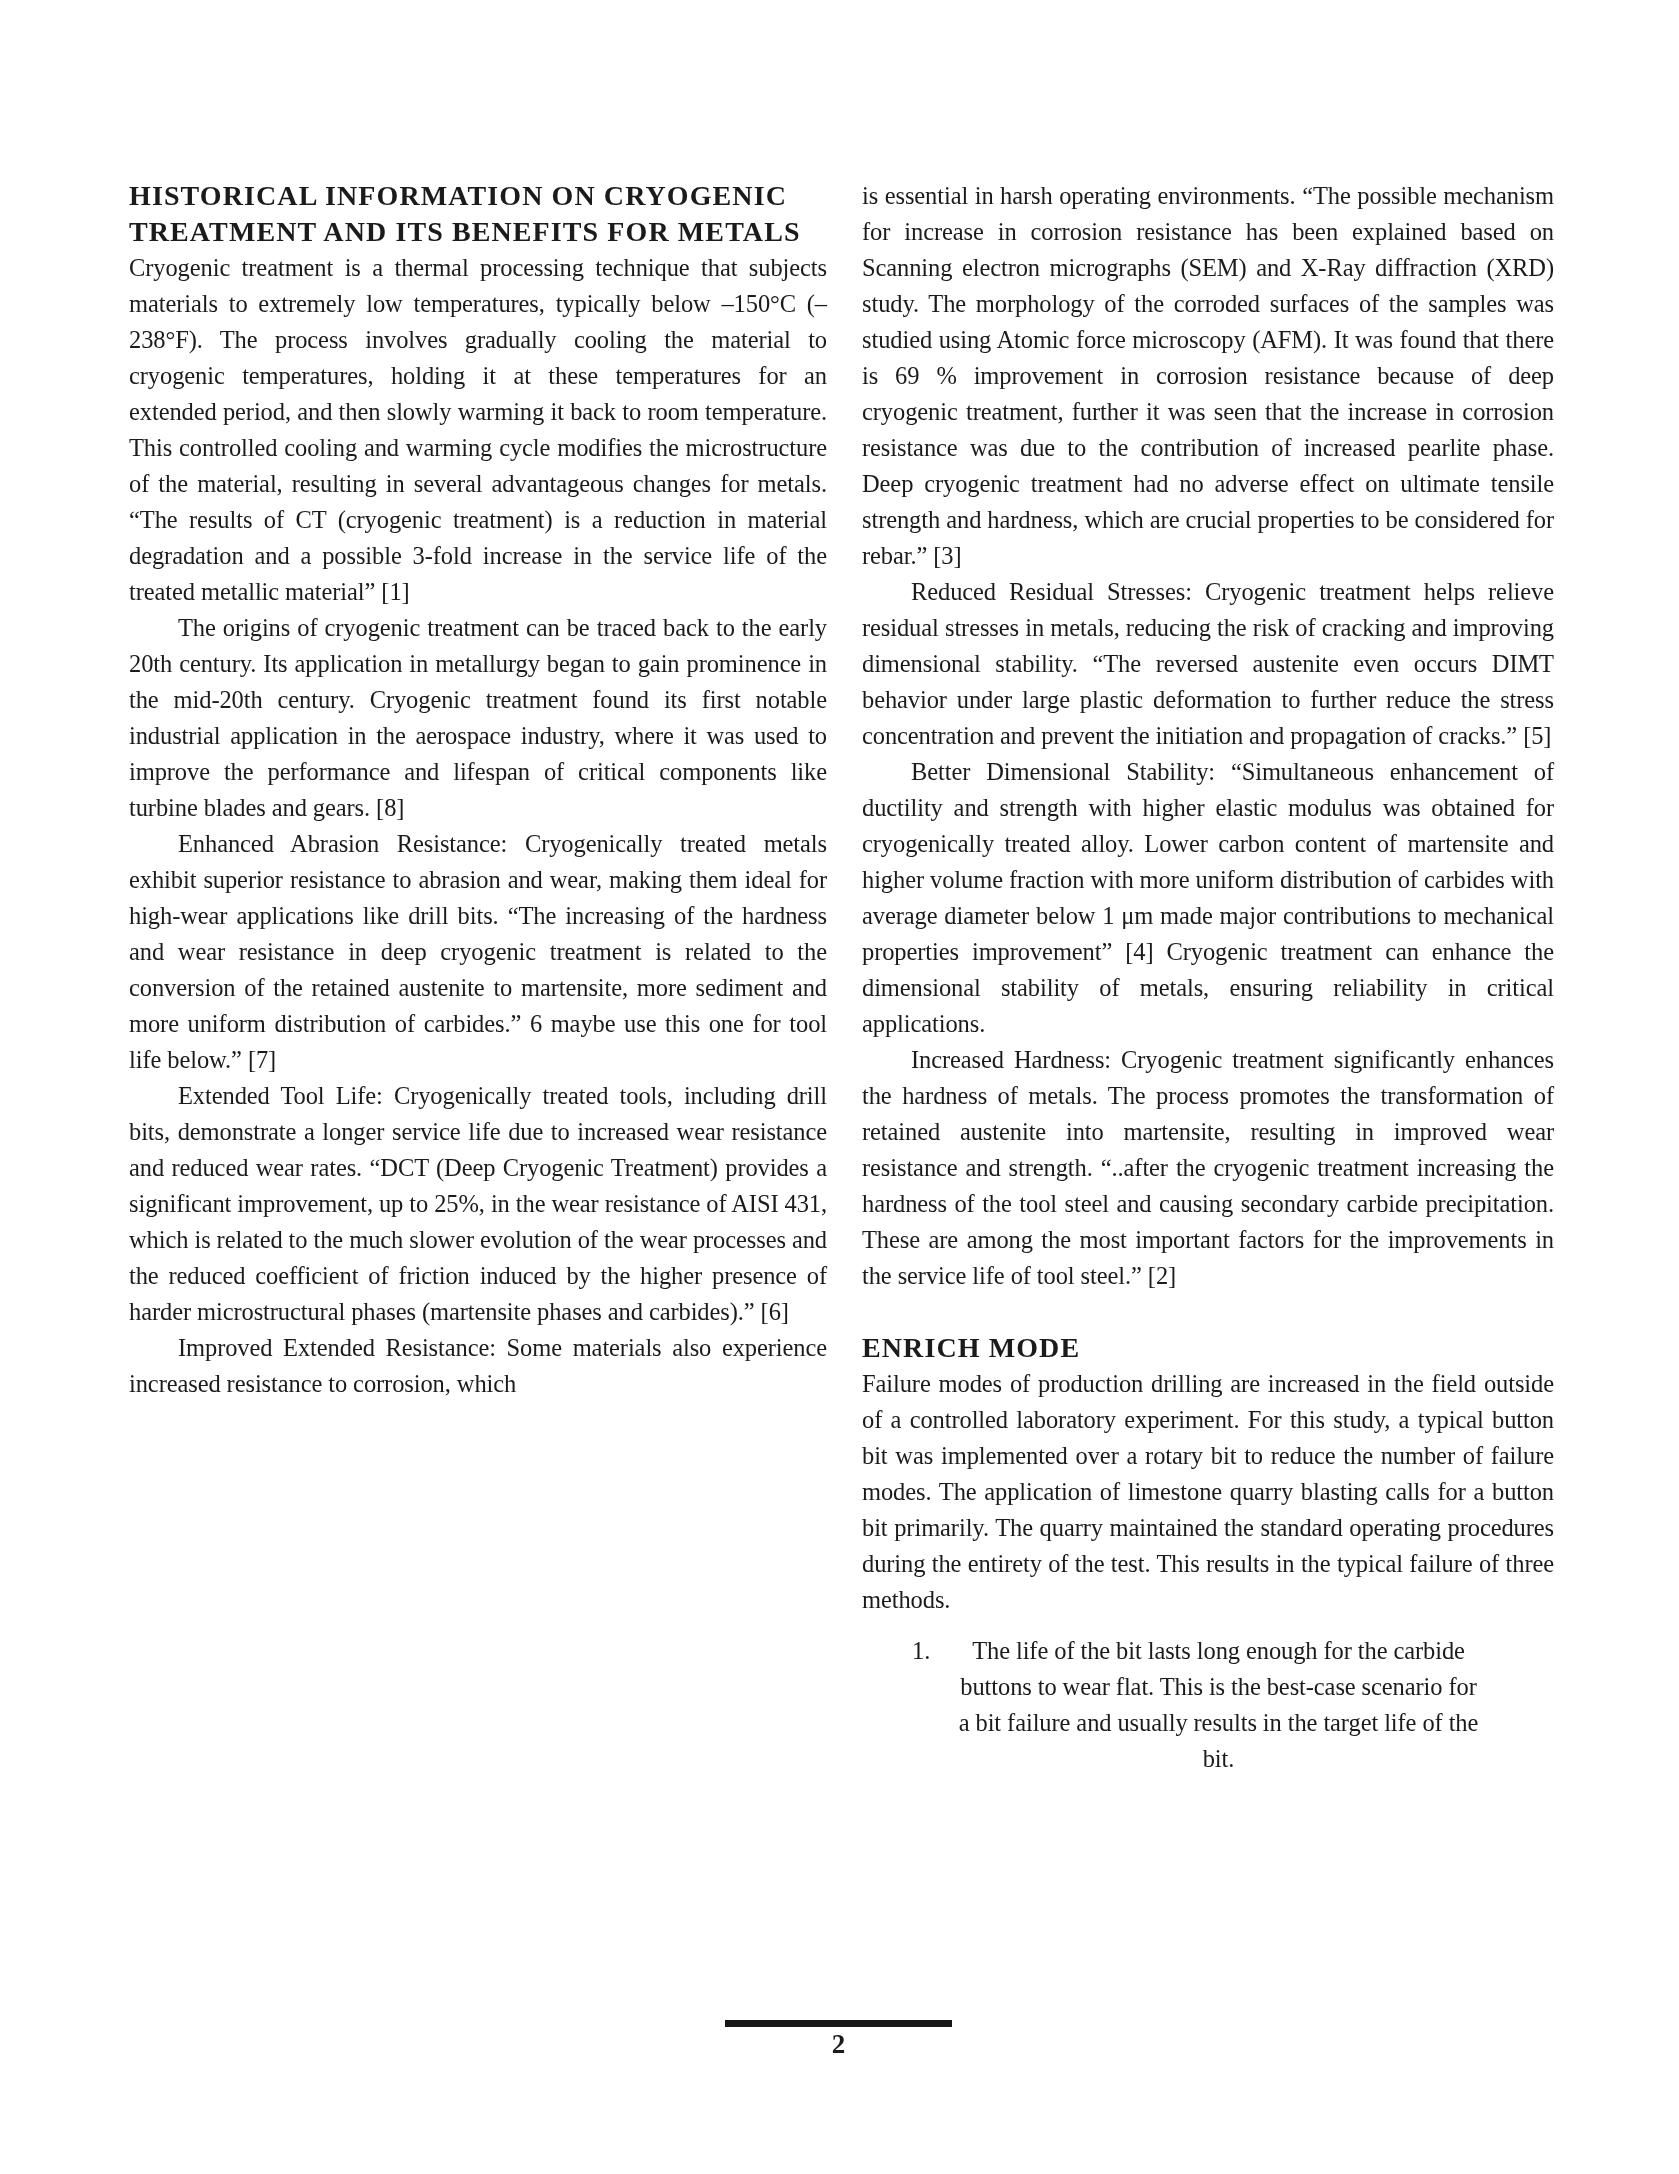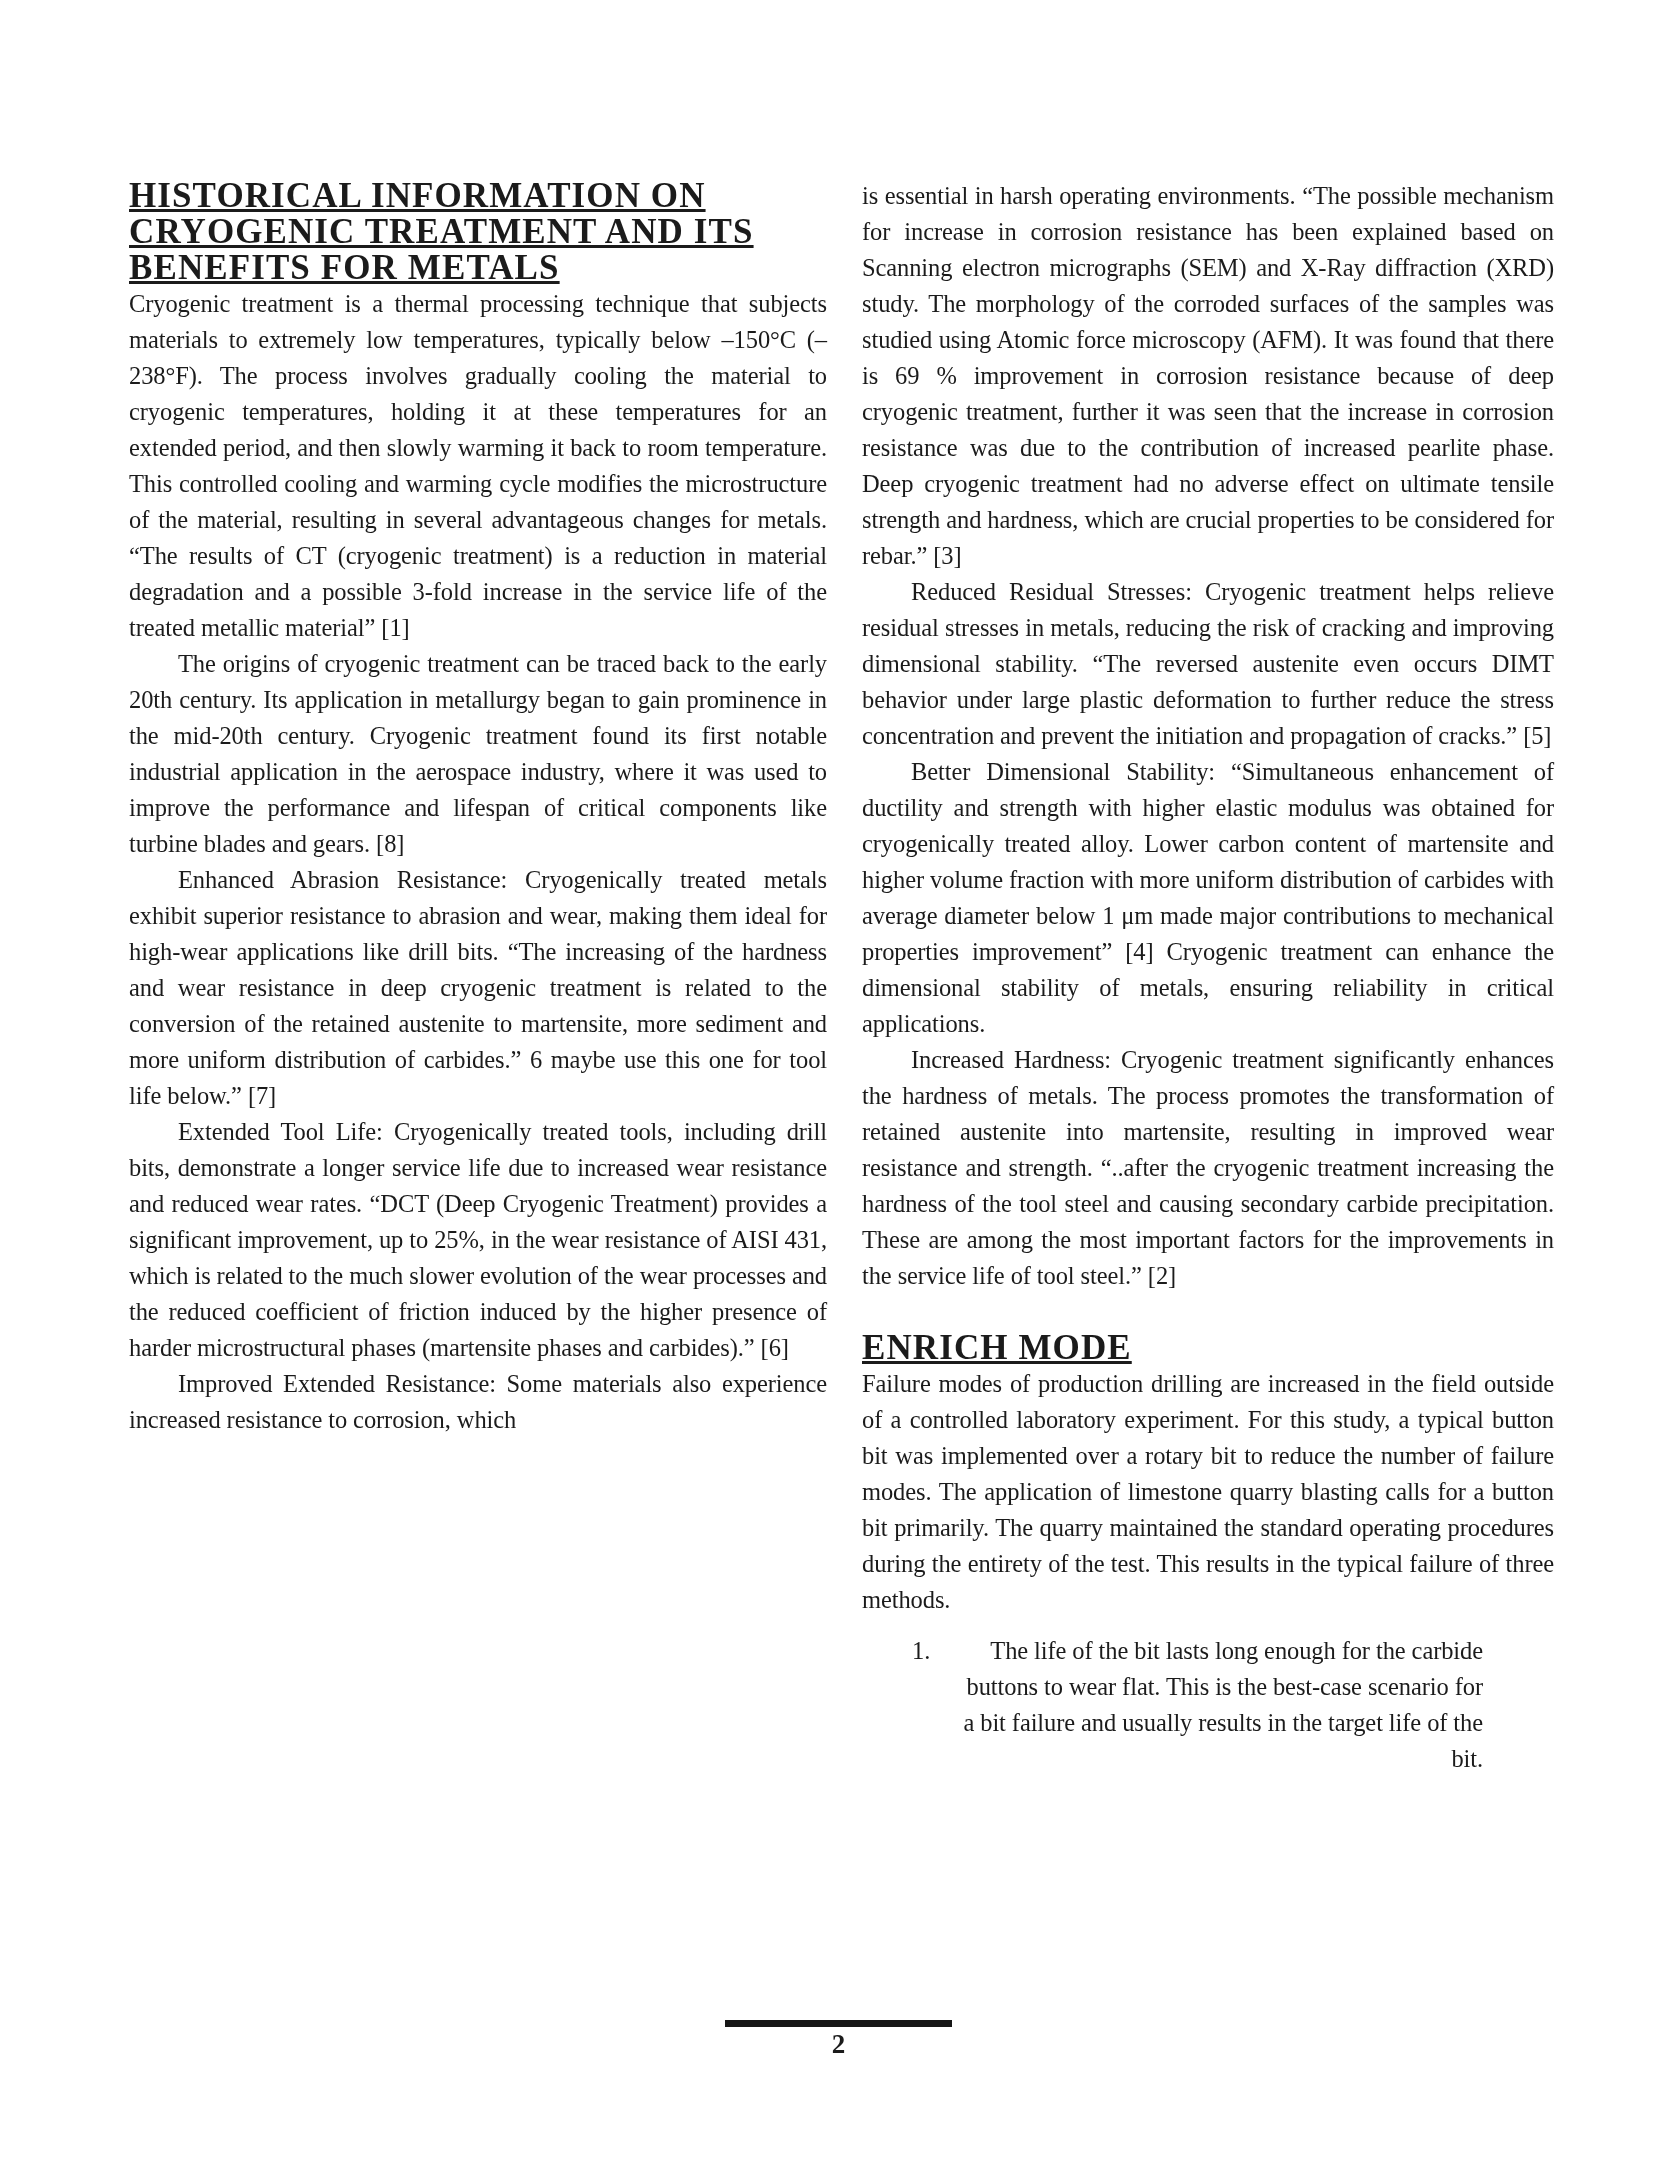--- a/index.html
+++ b/index.html
@@ -15,28 +15,28 @@
     font-size:24.5px; line-height:36px;
     text-align:justify;
     letter-spacing:-0.1px;
   }
   #col-left  { left:129px; width:698px; }
   #col-right { left:862px; width:692px; }
   p { margin:0; }
   p.indent { text-indent:49px; }
   .it { }
   h2.sect {
-    font-size:35px; line-height:36px;
+    font-size:28px; line-height:36px;
     font-weight:bold; letter-spacing:1.1px;
-    margin:36px 0 0 0; text-align:left;text-decoration:underline;
+    margin:36px 0 0 0; text-align:left;
   }
   .col > h2.sect:first-child { margin-top:0; }
   .list-item { display:flex; margin:15px 0 0 50px; }
   .marker { flex:0 0 42px; width:42px; }
-  .li-text { width:529px; text-align:right; }
+  .li-text { width:529px; text-align:center; }
   .rule {
     position:absolute; left:725px; top:2020px;
     width:227px; height:6.6px; background:#161616;
   }
   .pagenum {
     position:absolute; left:725px; top:2026px; width:227px;
     text-align:center; font-size:27px; font-weight:bold; line-height:36px;
   }
 </style>
 </head>

